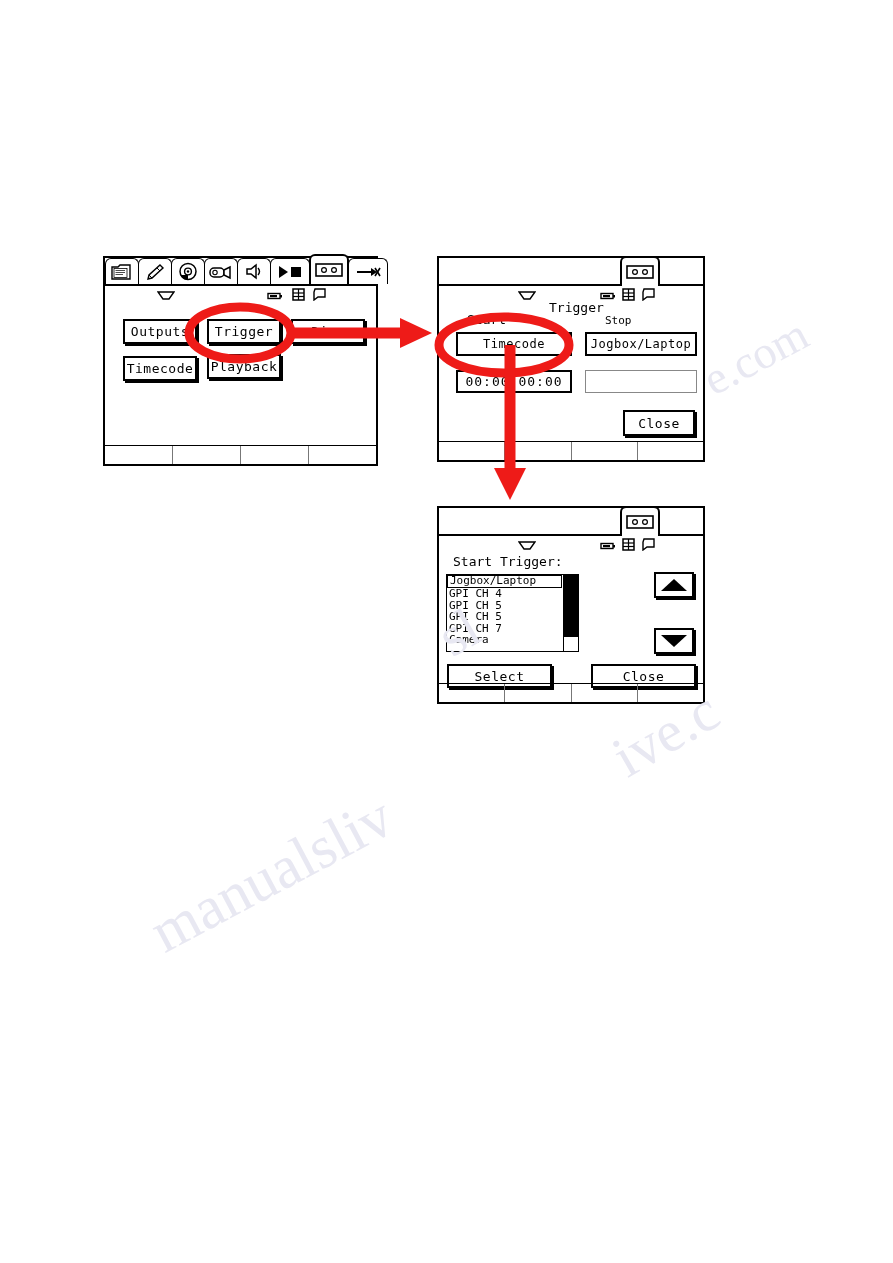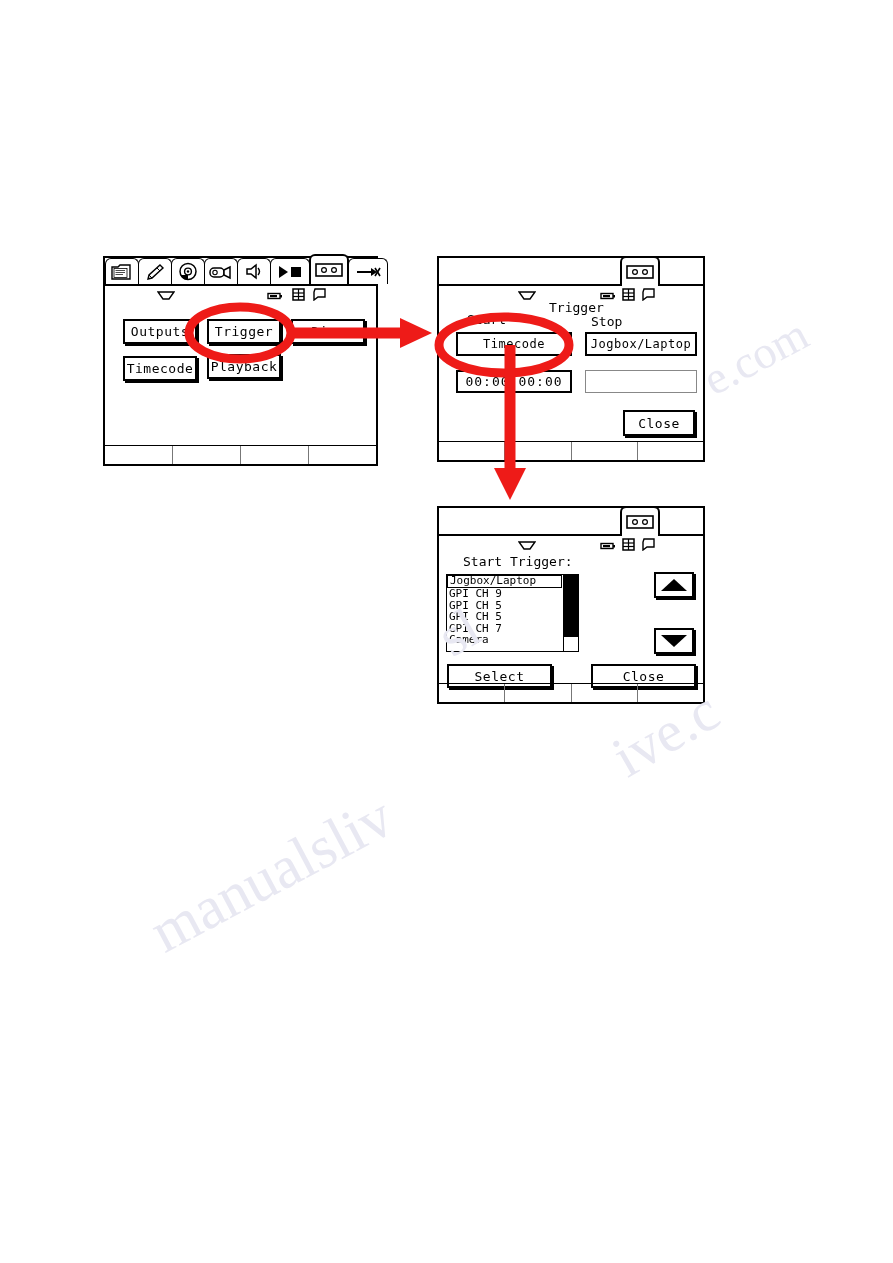--- a/index.html
+++ b/index.html
@@ -350,21 +350,21 @@
     <span class="ind" style="left:203px;">
       <svg width="14" height="13" viewBox="0 0 14 13">
         <path d="M2 1 L12 1 L12 9 L5 9 L1 12 L1 4 Z" fill="#fff" stroke="#000" stroke-width="1.4"></path>
       </svg>
     </span>
   </div>
 
   <div class="screen-body">
     <div class="lbl" style="left:110px; top:-2px; font-size:13px;">Trigger</div>
     <div class="lbl" style="left:28px; top:10px; font-size:13px;">Start</div>
-    <div class="lbl" style="left:152px; top:12px; font-size:13px;">Stop</div>
+    <div class="lbl" style="left:166px; top:12px; font-size:11px;">Stop</div>
 
     <div class="btn plain" style="left:17px; top:30px; width:116px; height:24px; font-size:12px;">Timecode</div>
     <div class="btn plain" style="left:146px; top:30px; width:112px; height:24px; font-size:12px;">Jogbox/Laptop</div>
 
     <div class="btn plain" style="left:17px; top:68px; width:116px; height:23px; font-size:13px; letter-spacing:1px;">00:00:00:00</div>
     <div class="field" style="left:146px; top:68px; width:112px; height:23px;"></div>
 
     <div class="btn" style="left:184px; top:108px; width:72px; height:26px;">Close</div>
   </div>
 
@@ -410,26 +410,26 @@
       </svg>
     </span>
     <span class="ind" style="left:203px;">
       <svg width="14" height="13" viewBox="0 0 14 13">
         <path d="M2 1 L12 1 L12 9 L5 9 L1 12 L1 4 Z" fill="#fff" stroke="#000" stroke-width="1.4"></path>
       </svg>
     </span>
   </div>
 
   <div class="screen-body">
-    <div class="lbl" style="left:24px; top:2px; font-size:13px;">Start Trigger:</div>
+    <div class="lbl" style="left:14px; top:2px; font-size:13px;">Start Trigger:</div>
 
     <div class="listbox" style="left:7px; top:22px; width:133px; height:78px;">
       <div class="items">
         <div class="listitem selected">Jogbox/Laptop</div>
-        <div class="listitem">GPI CH 9</div>
+        <div class="listitem">GPI CH 4</div>
         <div class="listitem">GPI CH 5</div>
         <div class="listitem">GPI CH 5</div>
         <div class="listitem">GPI CH 7</div>
         <div class="listitem">Camera</div>
       </div>
       <div class="scrolltrack">
         <div class="scrollthumb" style="height:82%;"></div>
       </div>
     </div>
 

